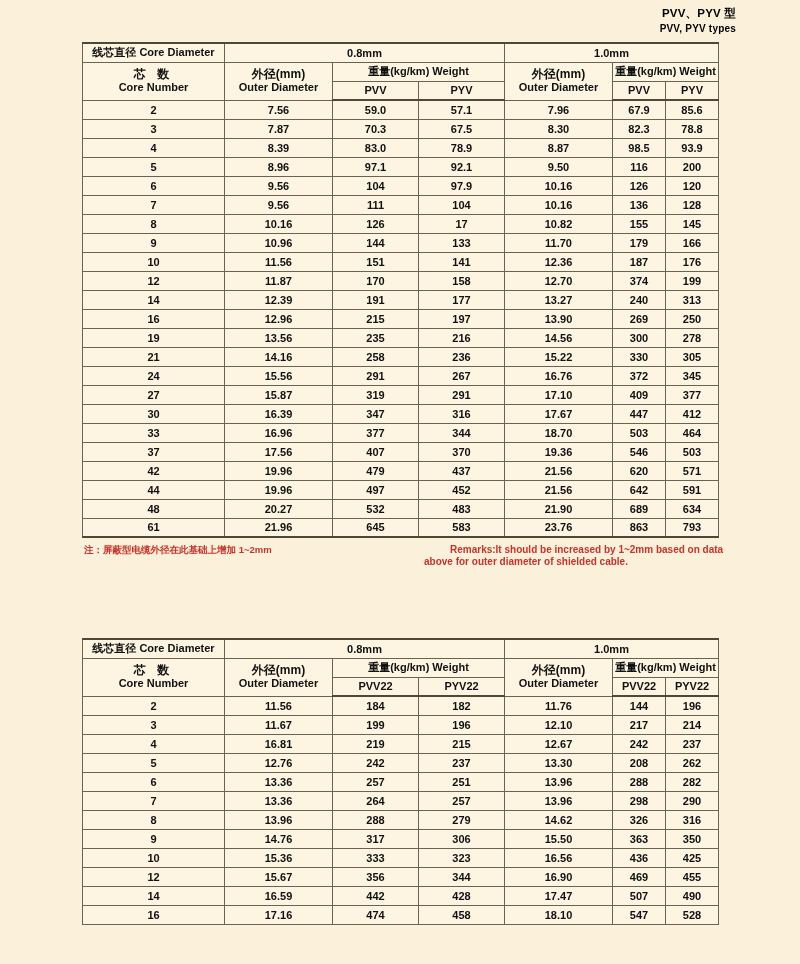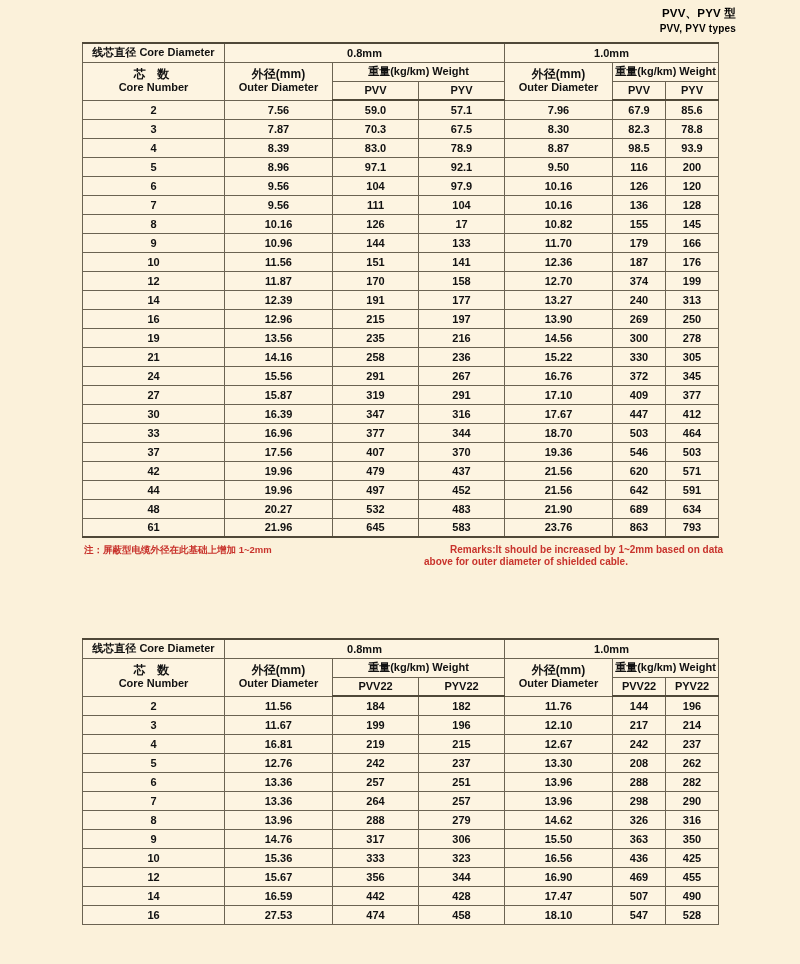--- a/index.html
+++ b/index.html
@@ -558,21 +558,21 @@
             <td class="num-center">14</td>
             <td class="num-center">16.59</td>
             <td class="num-center">442</td>
             <td class="num-center">428</td>
             <td class="num-center">17.47</td>
             <td class="num-center">507</td>
             <td class="num-right">490</td>
           </tr>
           <tr>
             <td class="num-center">16</td>
-            <td class="num-center">27.53</td>
+            <td class="num-center">17.16</td>
             <td class="num-center">474</td>
             <td class="num-center">458</td>
             <td class="num-center">18.10</td>
             <td class="num-center">547</td>
             <td class="num-right">528</td>
           </tr>
         </tbody>
     </table>
   </div>
 

